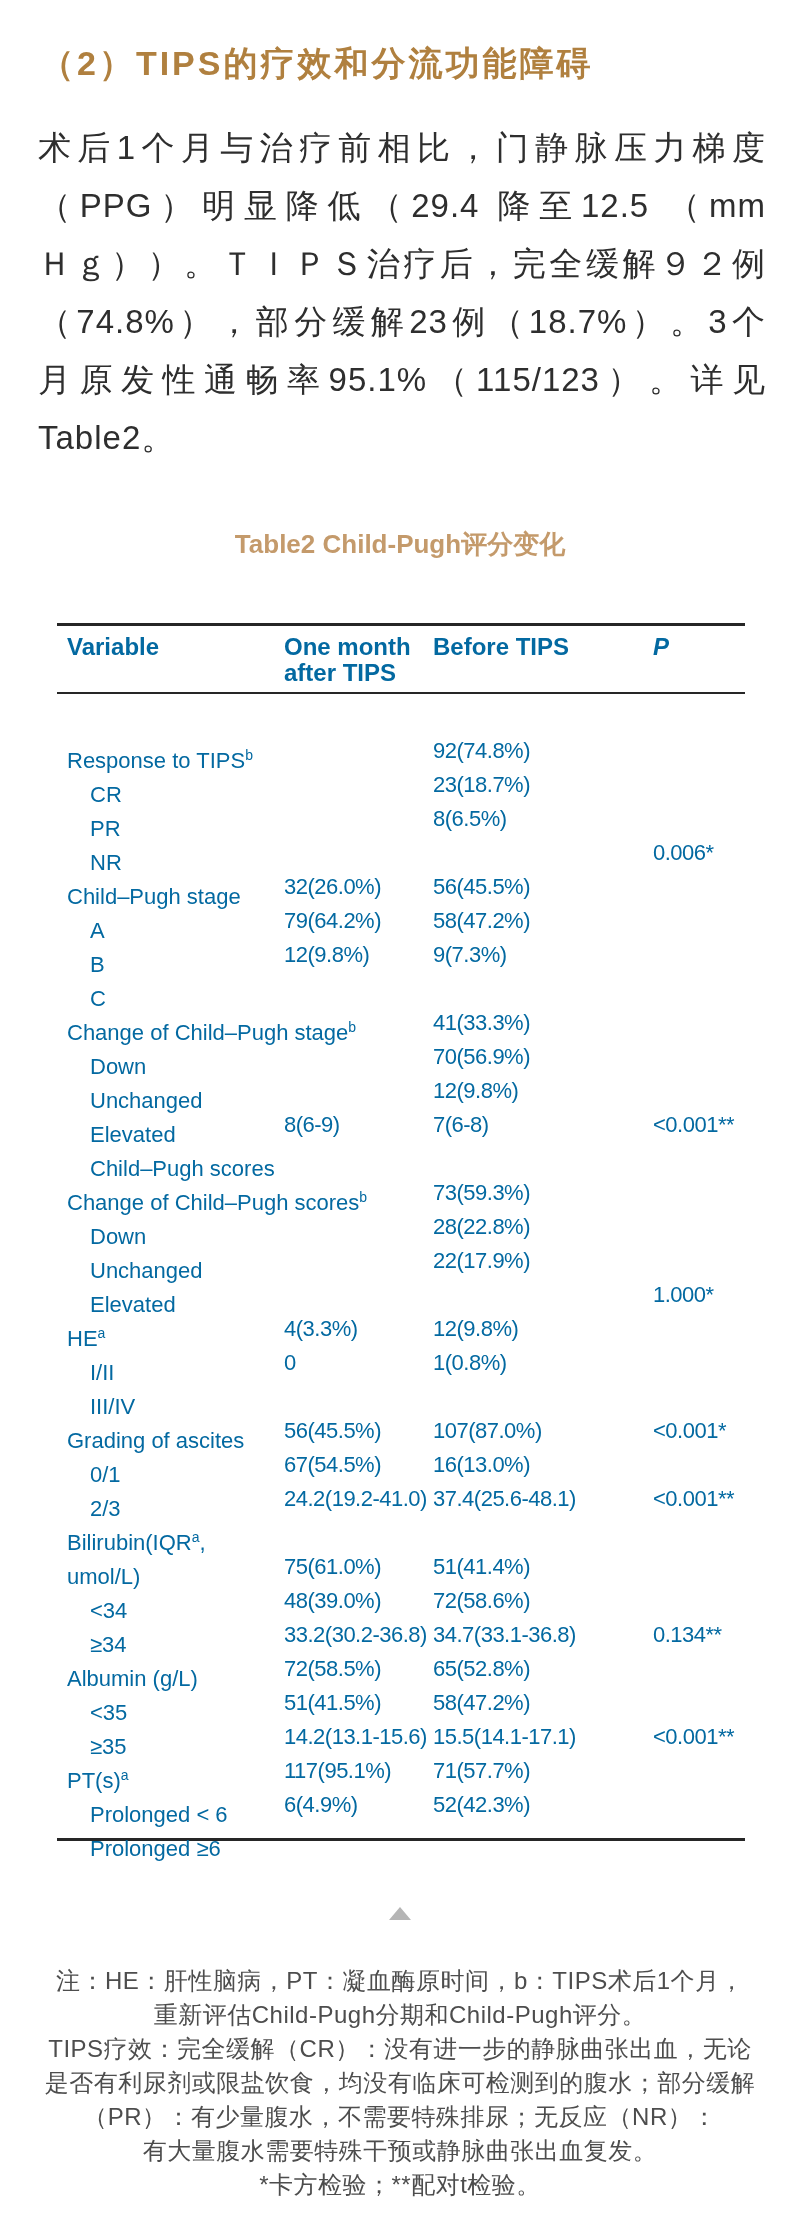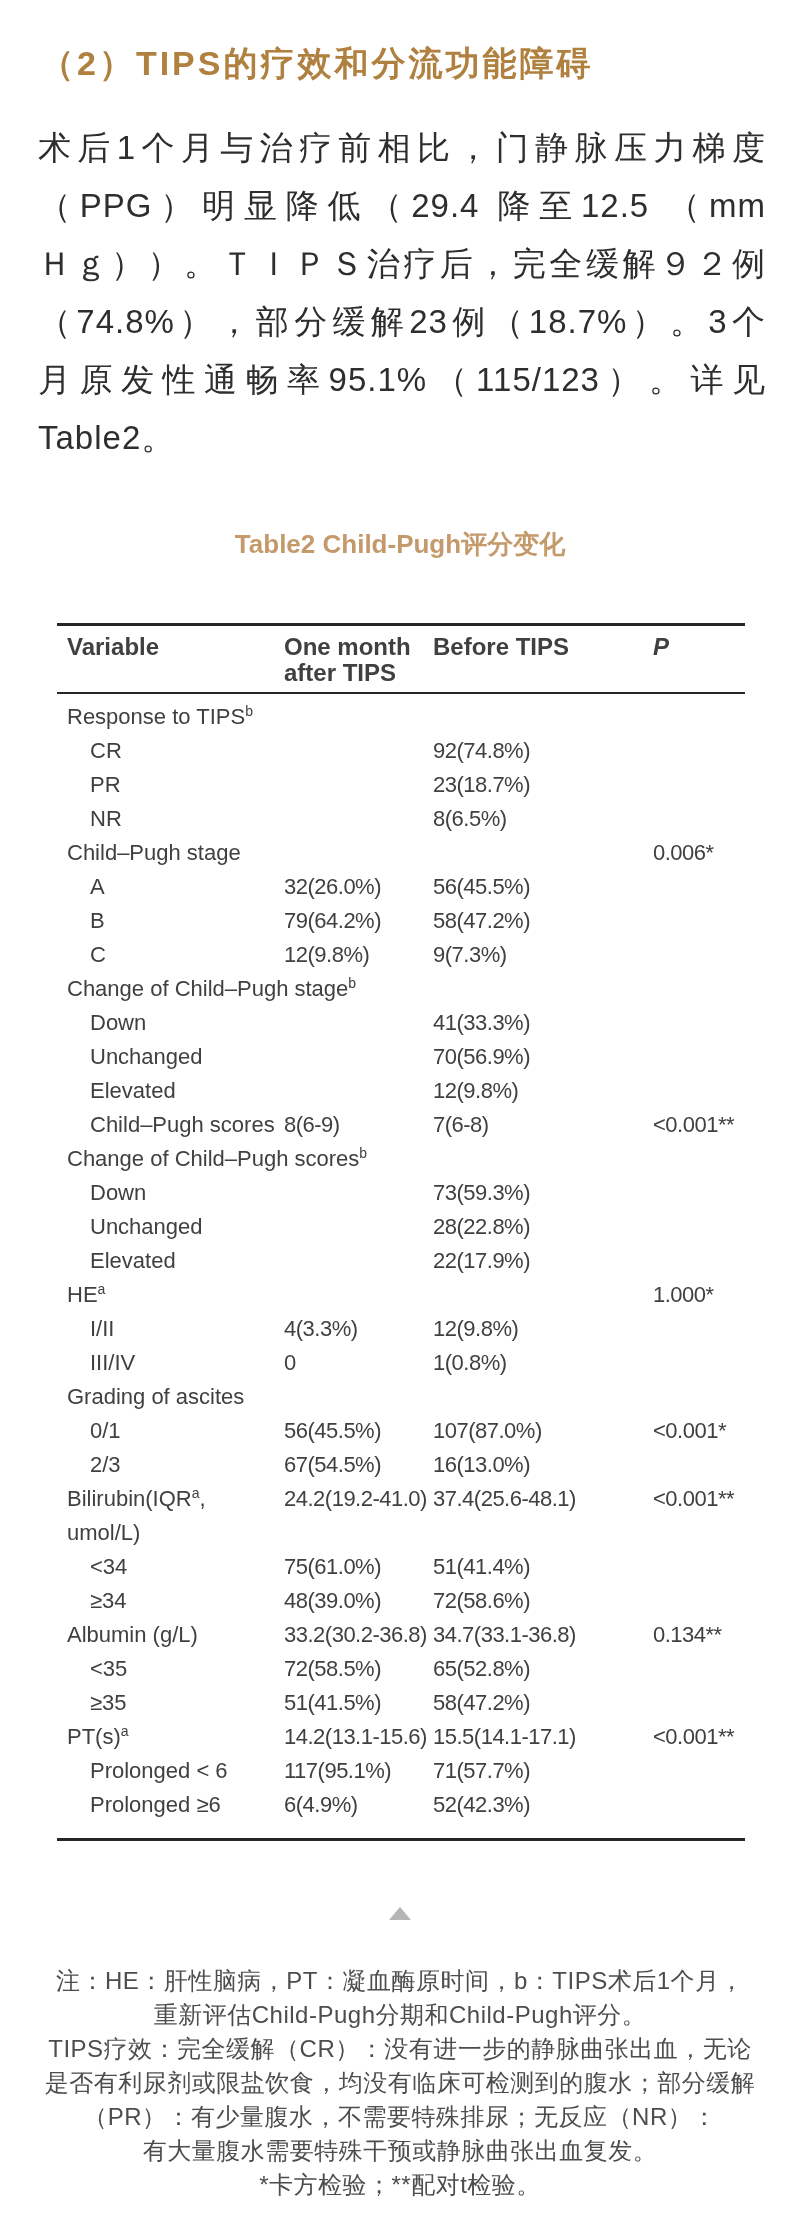--- a/index.html
+++ b/index.html
@@ -28,40 +28,40 @@
 
   
   .caption{
     margin-top:60px;text-align:center;
     font-size:26px;font-weight:bold;color:#c49a6b;line-height:34px;
   }
 
   
   .tbl{
     width:688px;margin:62px 0 0 57px;
-    color:#404040;font-size:22px;
+    color:#0369a1;font-size:22px;
     border-top:3px solid #262626;border-bottom:3px solid #262626;
   }
   .thead{
     display:grid;grid-template-columns:227px 149px 220px 1fr;
     border-bottom:2px solid #262626;
     padding:8px 0 6px 0;
     font-weight:bold;font-size:24px;line-height:26px;
   }
   .thead .hc{padding-right:6px;}
   .thead .hc.c1{padding-left:10px;}
   .thead .hc.p{font-style:italic;}
   .tbody{padding:6px 0 16px 0;}
   .trow{
     display:grid;grid-template-columns:227px 149px 220px 1fr;
     height:34px;line-height:34px;
   }
   .trow.tall{height:68px;}
   .cell{white-space:nowrap;overflow:visible;}
-  .cell.c1{padding-left:10px;}
+  .cell.c1{padding-left:10px;margin-top:44px;}
   .cell.c1.indent{padding-left:33px;}
   .cell.c1.wrap{white-space:normal;}
   .cell sup{font-size:14px;vertical-align:super;line-height:0;}
   .cell.val{letter-spacing:-0.5px;}
 
   
   .triangle{
     margin:66px auto 0 auto;width:0;height:0;
     border-left:11px solid transparent;border-right:11px solid transparent;
     border-bottom:13px solid #b5b5b5;

